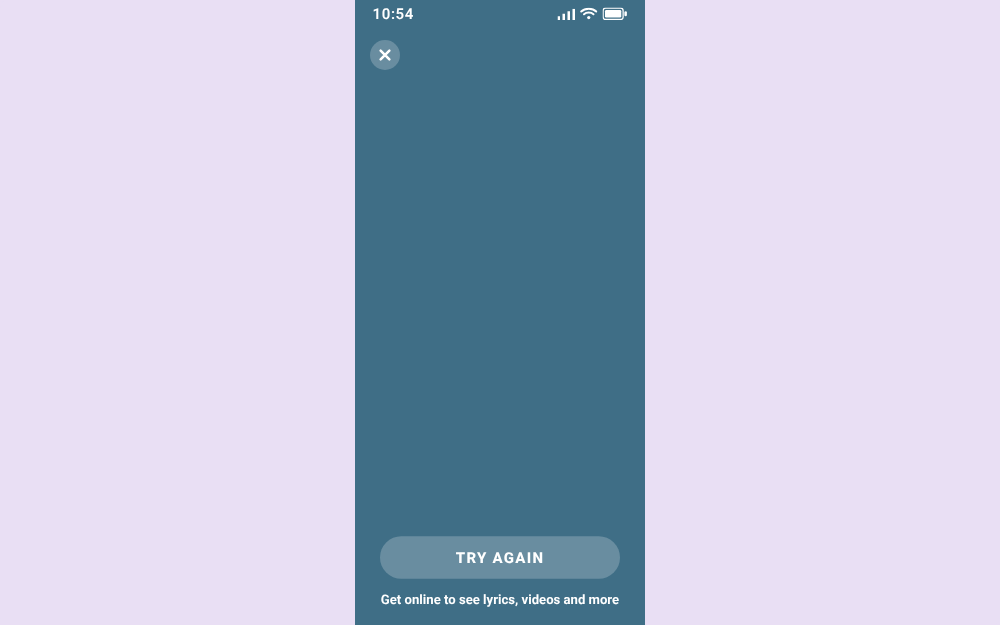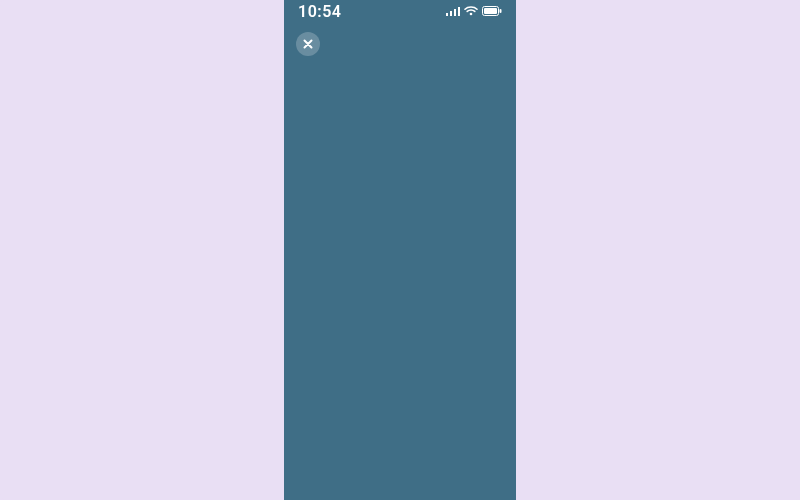--- a/index.html
+++ b/index.html
@@ -32,21 +32,21 @@
 
   
   .statusbar {
     position: absolute;
     top: 0; left: 0; right: 0;
     height: 22px;
     display: flex;
     align-items: center;
     justify-content: space-between;
     padding: 0 14px;
-    font-size: 16px;
+    font-size: 12px;
     font-weight: 600;
     letter-spacing: .5px;
     color: #fff;
   }
   .status-right {
     display: flex;
     align-items: center;
     gap: 4px;
   }
   .status-right svg { display: block; }
@@ -155,15 +155,21 @@
 
     <div class="close-btn">
       <span>
         <svg width="10" height="10" viewBox="0 0 10 10">
           <path d="M1.5 1.5 L8.5 8.5 M8.5 1.5 L1.5 8.5" stroke="#fff" stroke-width="2" stroke-linecap="round"></path>
         </svg>
       </span>
     </div>
 
 
+    <div class="bottom-area">
+      <div class="try-btn">
+        <span>TRY AGAIN</span>
+      </div>
+      <div class="subtext">Get online to see lyrics, videos and more</div>
+    </div>
 
   </div>
 </div>
 
 </body></html>

